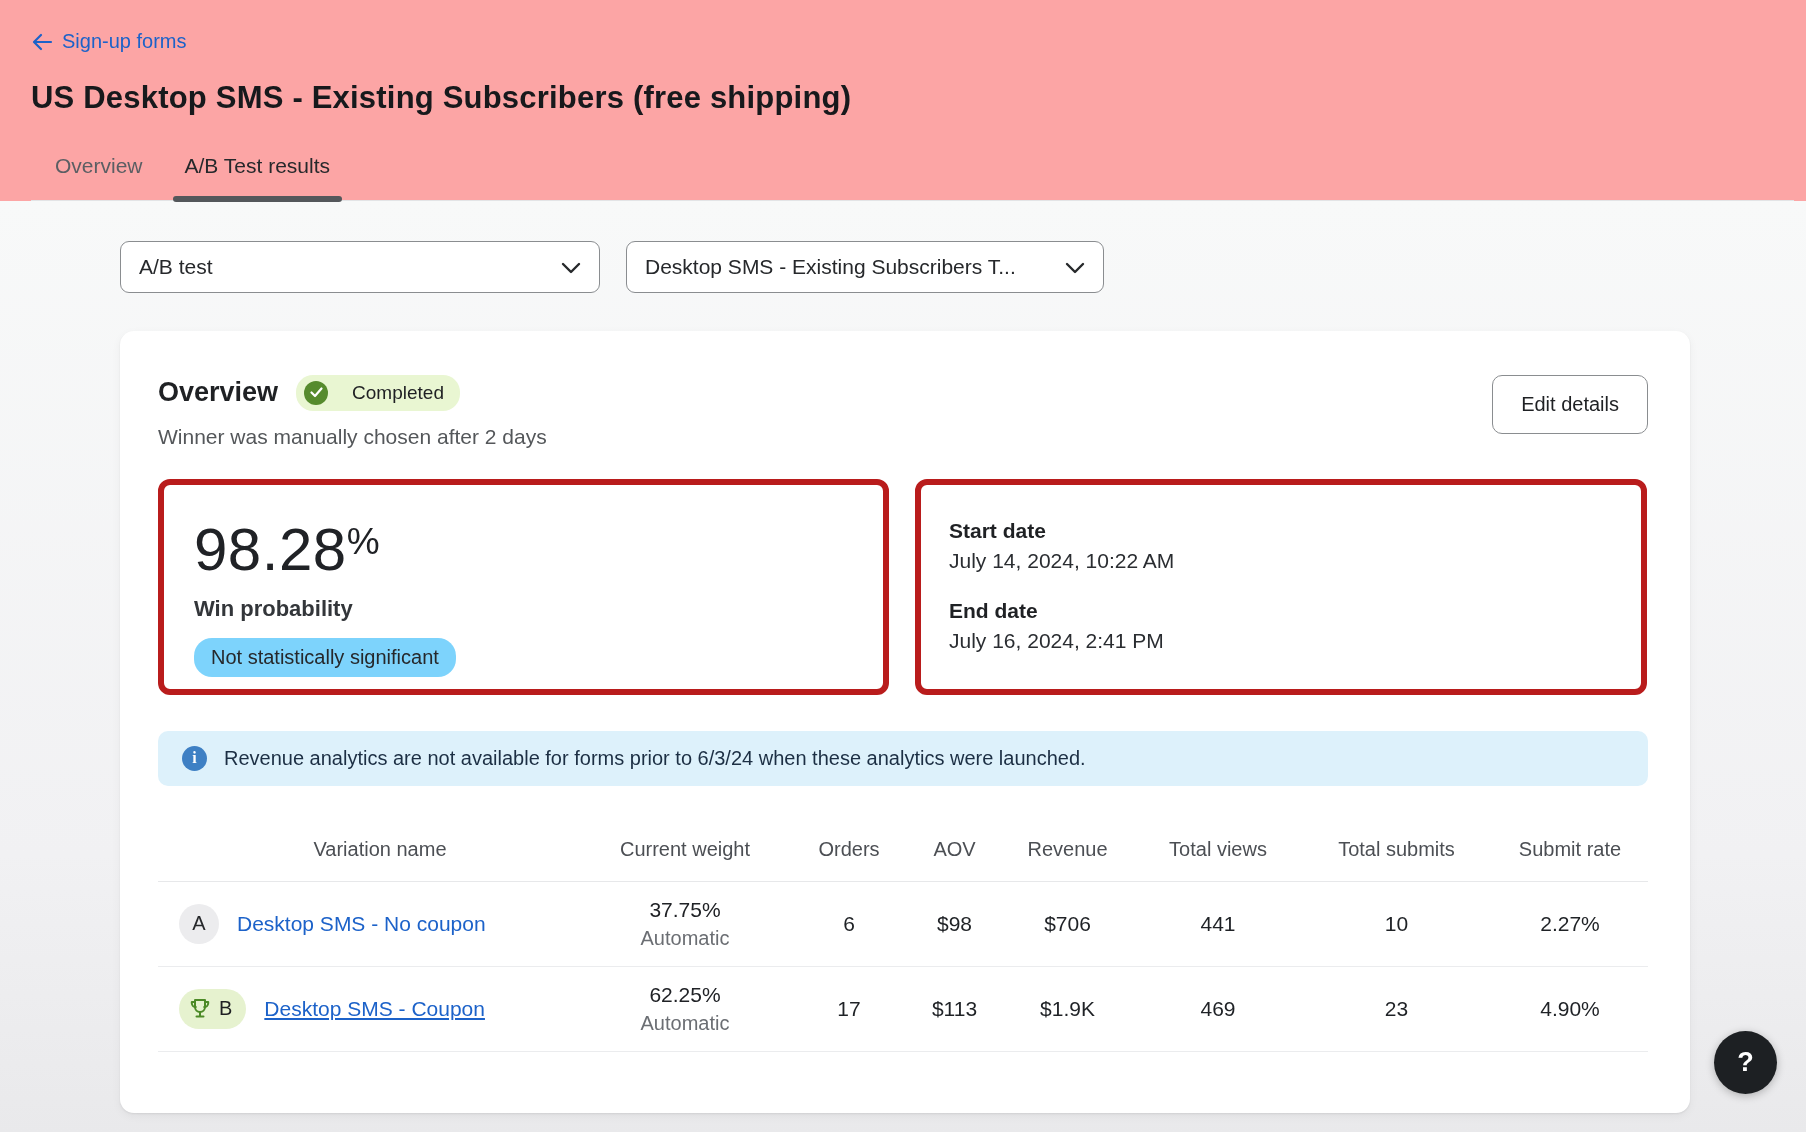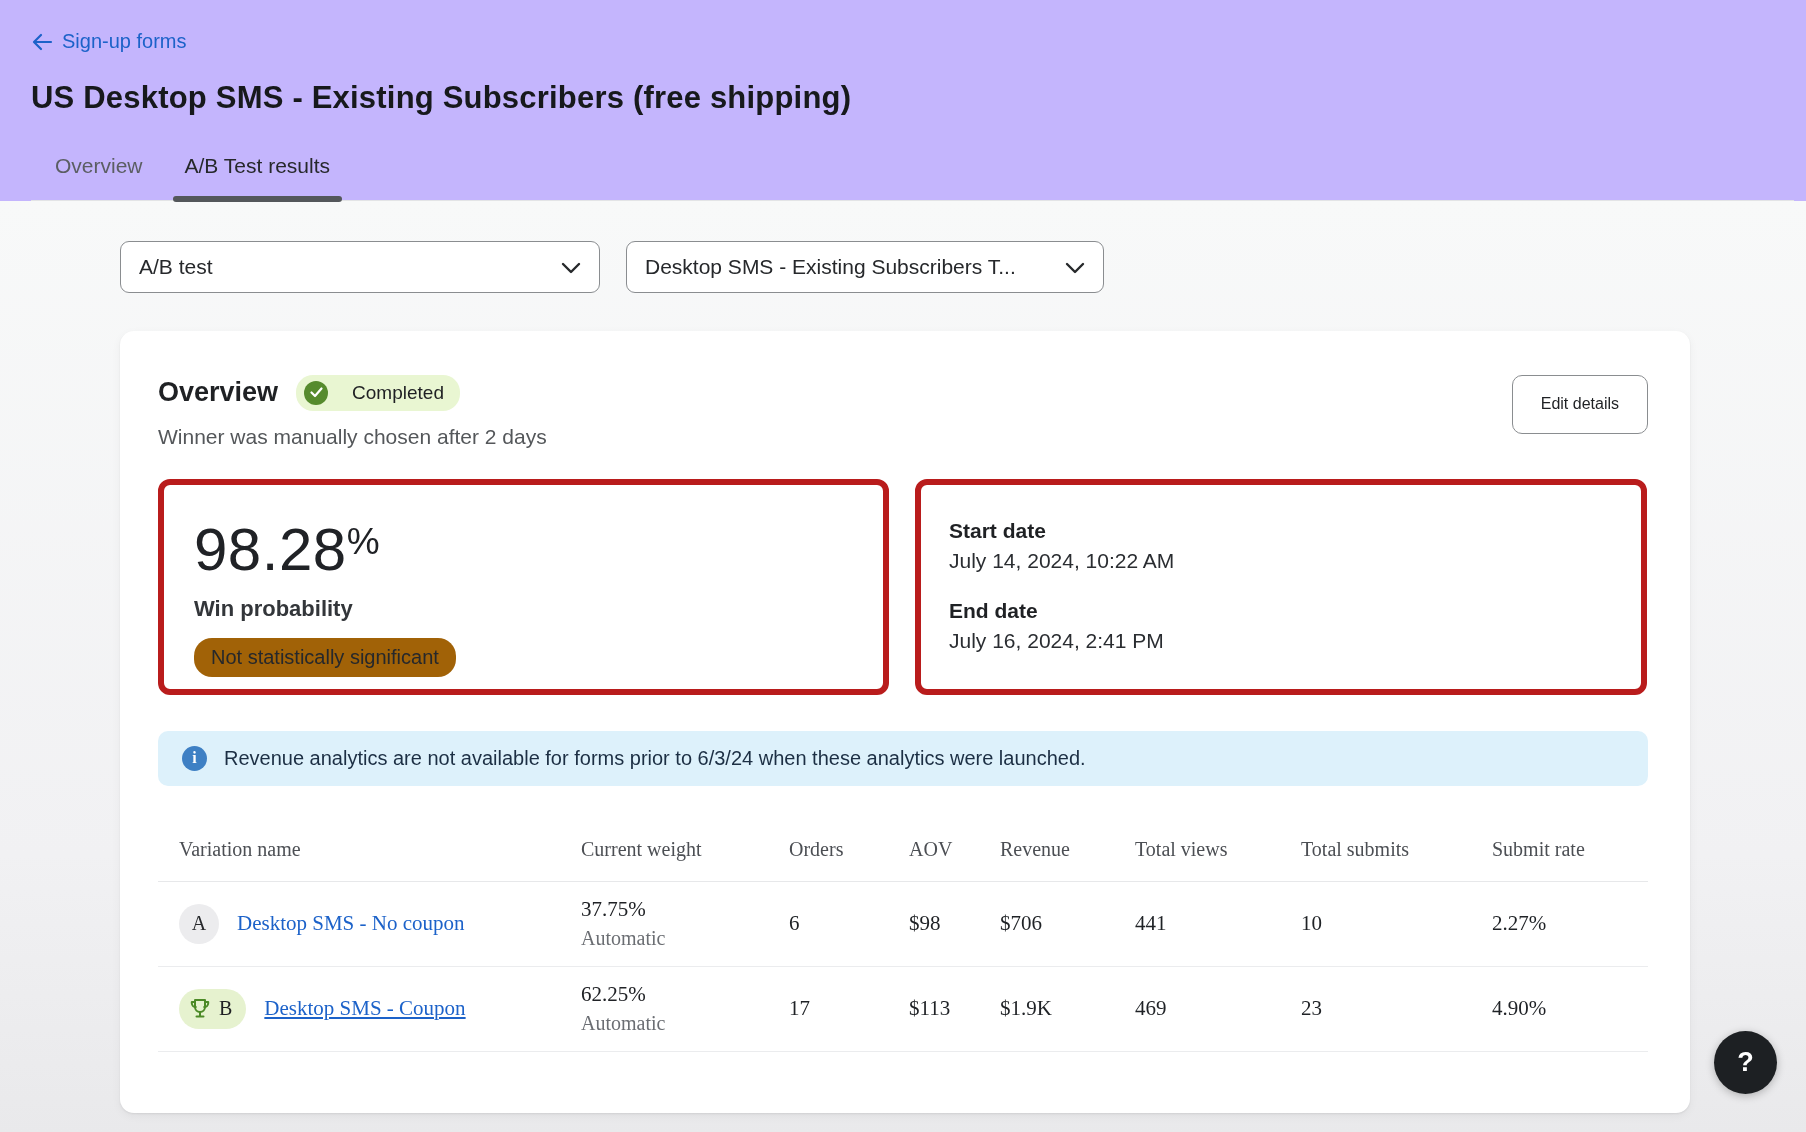--- a/index.html
+++ b/index.html
@@ -5,21 +5,21 @@
   * { margin:0; padding:0; box-sizing:border-box; }
   html,body { width:1806px; height:1132px; }
   body {
     font-family:"Liberation Sans", sans-serif;
     background:#ffffff;
     color:#1f2226;
     overflow:hidden;
     position:relative;
   }
   
-  .top-header { background:#c4b5fd; padding:30px 12px 0 31px; }
+  .top-header { background:#fca5a5; padding:30px 12px 0 31px; }
   .back-link {
     display:inline-flex; align-items:center; gap:9px;
     color:#1c62c9; font-size:20px; text-decoration:none; cursor:pointer;
   }
   .back-link svg { display:block; }
   .page-title {
     margin-top:24px; font-size:31px; font-weight:700; color:#17191c;
     letter-spacing:.2px;
   }
   .tab-bar {
@@ -67,36 +67,36 @@
     background:#e9f6d2; border-radius:17px; padding:6px 16px 6px 8px;
     font-size:19px; color:#1f2023;
   }
   .status-badge .check-circle {
     width:24px; height:24px; border-radius:50%; background:#568b2d;
     display:flex; align-items:center; justify-content:center;
   }
   .card-subtitle { margin-top:14px; font-size:21px; color:#54575a; }
   .edit-btn {
     background:#fff; border:1px solid #8a8d90; border-radius:10px;
-    padding:0 28px; height:59px; font-size:16px; font-weight:500; color:#1f2124;
+    padding:0 28px; height:59px; font-size:20px; font-weight:500; color:#1f2124;
     font-family:inherit; cursor:pointer;
   }
   
   .stat-row { display:flex; gap:26px; margin-top:30px; }
   .stat-card {
     border:6px solid #b91c1c; border-radius:12px; background:#fff;
     height:216px;
   }
   .win-card { width:731px; padding:30px 30px 0 30px; }
   .win-value { color:#202226; letter-spacing:.5px; }
   .win-number { font-size:60px; font-weight:500; }
   .win-unit { font-size:37px; font-weight:500; vertical-align:16px; }
   .win-label { margin-top:12px; font-size:22px; font-weight:700; color:#33363a; }
   .sig-badge {
-    display:inline-block; margin-top:16px; background:#a16207;
+    display:inline-block; margin-top:16px; background:#7dd3fc;
     border-radius:18px; padding:8px 17px; font-size:20px; color:#26282b;
   }
   .dates-card { width:732px; padding:34px 28px; }
   .date-label { font-size:21px; font-weight:700; color:#1f2124; }
   .date-value { margin-top:6px; font-size:21px; color:#2a2d31; }
   .date-group + .date-group { margin-top:26px; }
   
   .info-banner {
     margin-top:36px; background:#ddf1fb; border-radius:10px;
     display:flex; align-items:center; gap:17px; padding:15px 24px;
@@ -112,21 +112,21 @@
   .results-table { margin-top:46px; }
   .t-row {
     display:grid;
     grid-template-columns:402px 208px 120px 91px 135px 166px 191px 1fr;
     align-items:center;
     padding-left:21px;
   }
   .t-head { border-bottom:1px solid #e7e8ea; padding-bottom:20px; padding-top:6px; }
   .t-head .t-cell { font-size:20px; color:#4c4f54; font-weight:400; }
   .t-body .t-row { border-bottom:1px solid #ebecee; height:85px; }
-  .t-cell { text-align:left;font-family:Liberation Serif, serif; }
+  .t-cell { text-align:center; }
   .val { font-size:21px; color:#1f2226; }
   .variation-cell { display:flex; align-items:center; gap:18px; }
   .letter-avatar {
     width:40px; height:40px; border-radius:50%; background:#ececee;
     display:flex; align-items:center; justify-content:center;
     font-size:20px; color:#26282b; flex:0 0 auto;
   }
   .winner-badge {
     height:40px; border-radius:20px; background:#e6f2cf;
     display:flex; align-items:center; gap:7px; padding:0 14px 0 9px;

